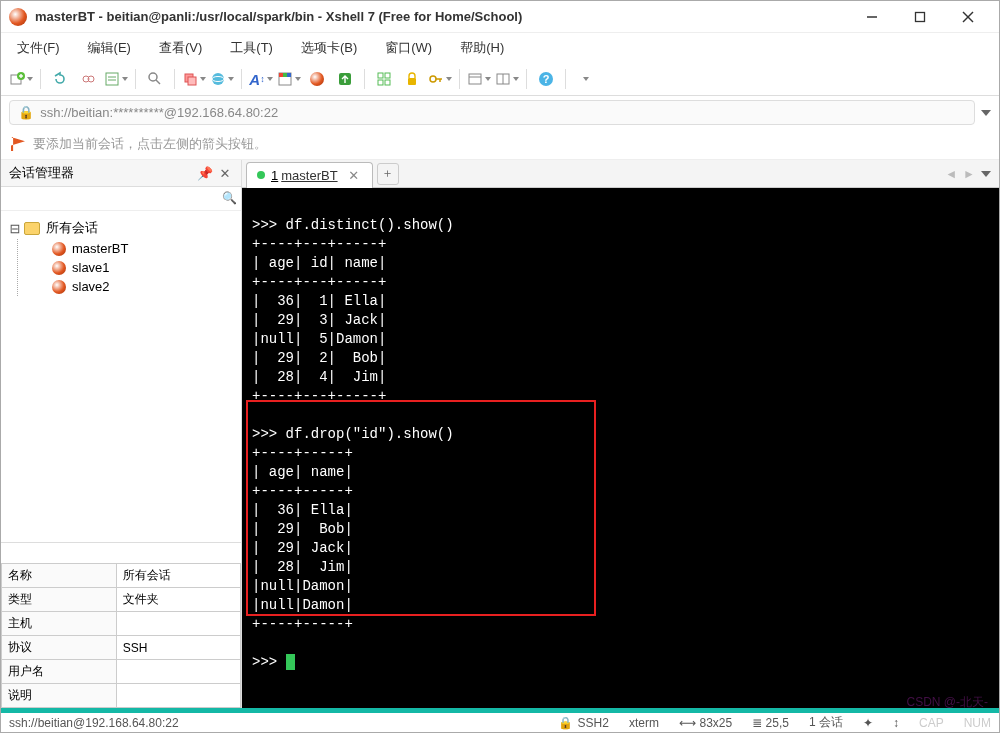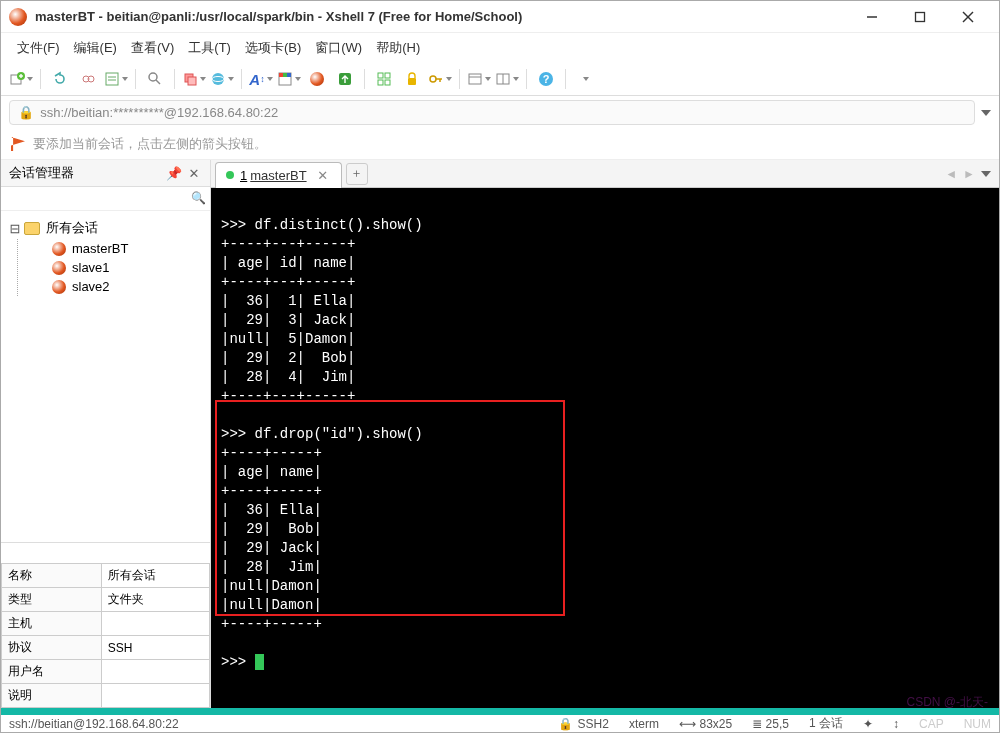--- a/index.html
+++ b/index.html
@@ -2,33 +2,33 @@
 <html><head>
 <meta charset="utf-8">
 <style>
   * { box-sizing: border-box; margin: 0; padding: 0; }
   body { font-family: "Microsoft YaHei", Tahoma, sans-serif; font-size: 12px; background: #fff; width: 1000px; height: 733px; overflow: hidden; display: flex; flex-direction: column; border: 1px solid #aaa; }
   .titlebar { display: flex; align-items: center; height: 32px; padding: 0 8px; background: #fff; border-bottom: 1px solid #eee; }
   .titlebar .app-icon { width: 18px; height: 18px; border-radius: 50%; background: radial-gradient(circle at 35% 35%, #fff, #e25822 55%, #a02c02); margin-right: 8px; flex-shrink: 0; }
   .titlebar .title { flex: 1; color: #333; font-size: 13px; font-weight: bold; }
   .winctrl { display: flex; gap: 2px; }
   .winbtn { width: 46px; height: 28px; display: flex; align-items: center; justify-content: center; color: #555; cursor: pointer; }
-  .menubar { display: flex; gap: 2px; padding: 4px 10px; font-size: 13px; color: #333; }
+  .menubar { display: flex; gap: 16px; padding: 4px 10px; font-size: 13px; color: #333; }
   .menubar .menu-item { padding: 2px 6px; cursor: pointer; }
   .toolbar { display: flex; align-items: center; padding: 4px 8px; gap: 4px; border-bottom: 1px solid #ddd; }
   .tb-btn { width: 24px; height: 24px; display: flex; align-items: center; justify-content: center; cursor: pointer; border-radius: 3px; position: relative; }
   .tb-sep { width: 1px; height: 20px; background: #ddd; margin: 0 3px; }
   .dropdown-caret { border-left: 3px solid transparent; border-right: 3px solid transparent; border-top: 4px solid #888; margin-left: 2px; }
   .addrbar { display: flex; align-items: center; padding: 4px 8px; gap: 6px; }
   .addrbox { flex: 1; display: flex; align-items: center; border: 1px solid #ddd; border-radius: 4px; background: #fafafa; padding: 4px 8px; color: #888; font-size: 13px; }
   .lock-small { margin-right: 6px; color: #e6b800; }
   .noticebar { display: flex; align-items: center; padding: 6px 10px; color: #999; font-size: 13px; border-bottom: 1px solid #eee; }
   .noticebar .flag { width: 14px; height: 14px; background: #e25822; clip-path: polygon(0 0,100% 30%,0 60%,0 100%,15% 100%,15% 0); margin-right: 8px; }
   .body-row { flex: 1; display: flex; min-height: 0; }
-  .sidebar { width: 210px; border-right: 1px solid #ddd; display: flex; flex-direction: column; }
+  .sidebar { width: 241px; border-right: 1px solid #ddd; display: flex; flex-direction: column; }
   .panel-header { display: flex; align-items: center; padding: 4px 8px; border-bottom: 1px solid #ddd; background: #f6f6f6; font-size: 13px; }
   .panel-header .spacer { flex: 1; }
   .panel-header .pin, .panel-header .close { width: 16px; height: 16px; display: flex; align-items: center; justify-content: center; color: #666; cursor: pointer; margin-left: 4px; }
   .searchbar { display: flex; padding: 4px; border-bottom: 1px solid #eee; }
   .searchbar .srch { flex: 1; border: none; outline: none; background: transparent; }
   .searchbar .magnifier { color: #888; }
   .tree { flex: 1; padding: 6px 4px; overflow: auto; font-size: 13px; }
   .tree-row { display: flex; align-items: center; padding: 2px 0 2px 4px; cursor: pointer; white-space: nowrap; }
   .tree-row .exp { width: 12px; text-align: center; color: #555; margin-right: 3px; }
   .tree-row .folder { width: 16px; height: 13px; background: #fbd36b; border: 1px solid #caa63a; border-radius: 2px; margin-right: 6px; flex-shrink: 0; }
@@ -45,21 +45,21 @@
   .tab .dot { width: 8px; height: 8px; background: #34c759; border-radius: 50%; margin-right: 6px; }
   .tab .tab-label { text-decoration: underline; color: #333; margin-right: 8px; }
   .tab .tab-close { width: 16px; height: 16px; color: #888; display: flex; align-items: center; justify-content: center; }
   .tab-add { width: 22px; height: 22px; border: 1px solid #ccc; border-radius: 3px; margin-left: 4px; display: flex; align-items: center; justify-content: center; color: #666; cursor: pointer; }
   .tabs .spacer { flex: 1; }
   .nav-arrows { display: flex; align-items: center; gap: 6px; padding-right: 8px; color: #bbb; }
   .terminal-wrap { flex: 1; background: #000; padding: 8px 10px; overflow: auto; position: relative; }
   .terminal { font-family: "Consolas","Courier New",monospace; font-size: 14px; line-height: 19px; color: #fff; white-space: pre; margin-top: 20px; }
   .redbox { position: absolute; border: 2px solid #e82020; pointer-events: none; }
   .cursor { display: inline-block; width: 9px; height: 16px; background: #34c759; vertical-align: middle; }
-  .statusbar { display: flex; align-items: center; height: 24px; border-top: 7px solid #14b8a6; font-size: 12px; color: #555; padding: 0 8px; gap: 20px; }
+  .statusbar { display: flex; align-items: center; height: 24px; border-top: 5px solid #14b8a6; font-size: 12px; color: #555; padding: 0 8px; gap: 20px; }
   .statusbar .sbspacer { flex: 1; }
   .statusbar .lock { color: #e6b800; margin-right: 4px; }
   .caret-down { border-left: 5px solid transparent; border-right: 5px solid transparent; border-top: 6px solid #666; cursor: pointer; }
   .watermark { position: absolute; right: 12px; bottom: 22px; color: #701a75; font-size: 12px; opacity: 0.6; pointer-events: none; }
   svg { display: block; }
 </style>
 </head>
 <body>
 
 <div class="titlebar">

